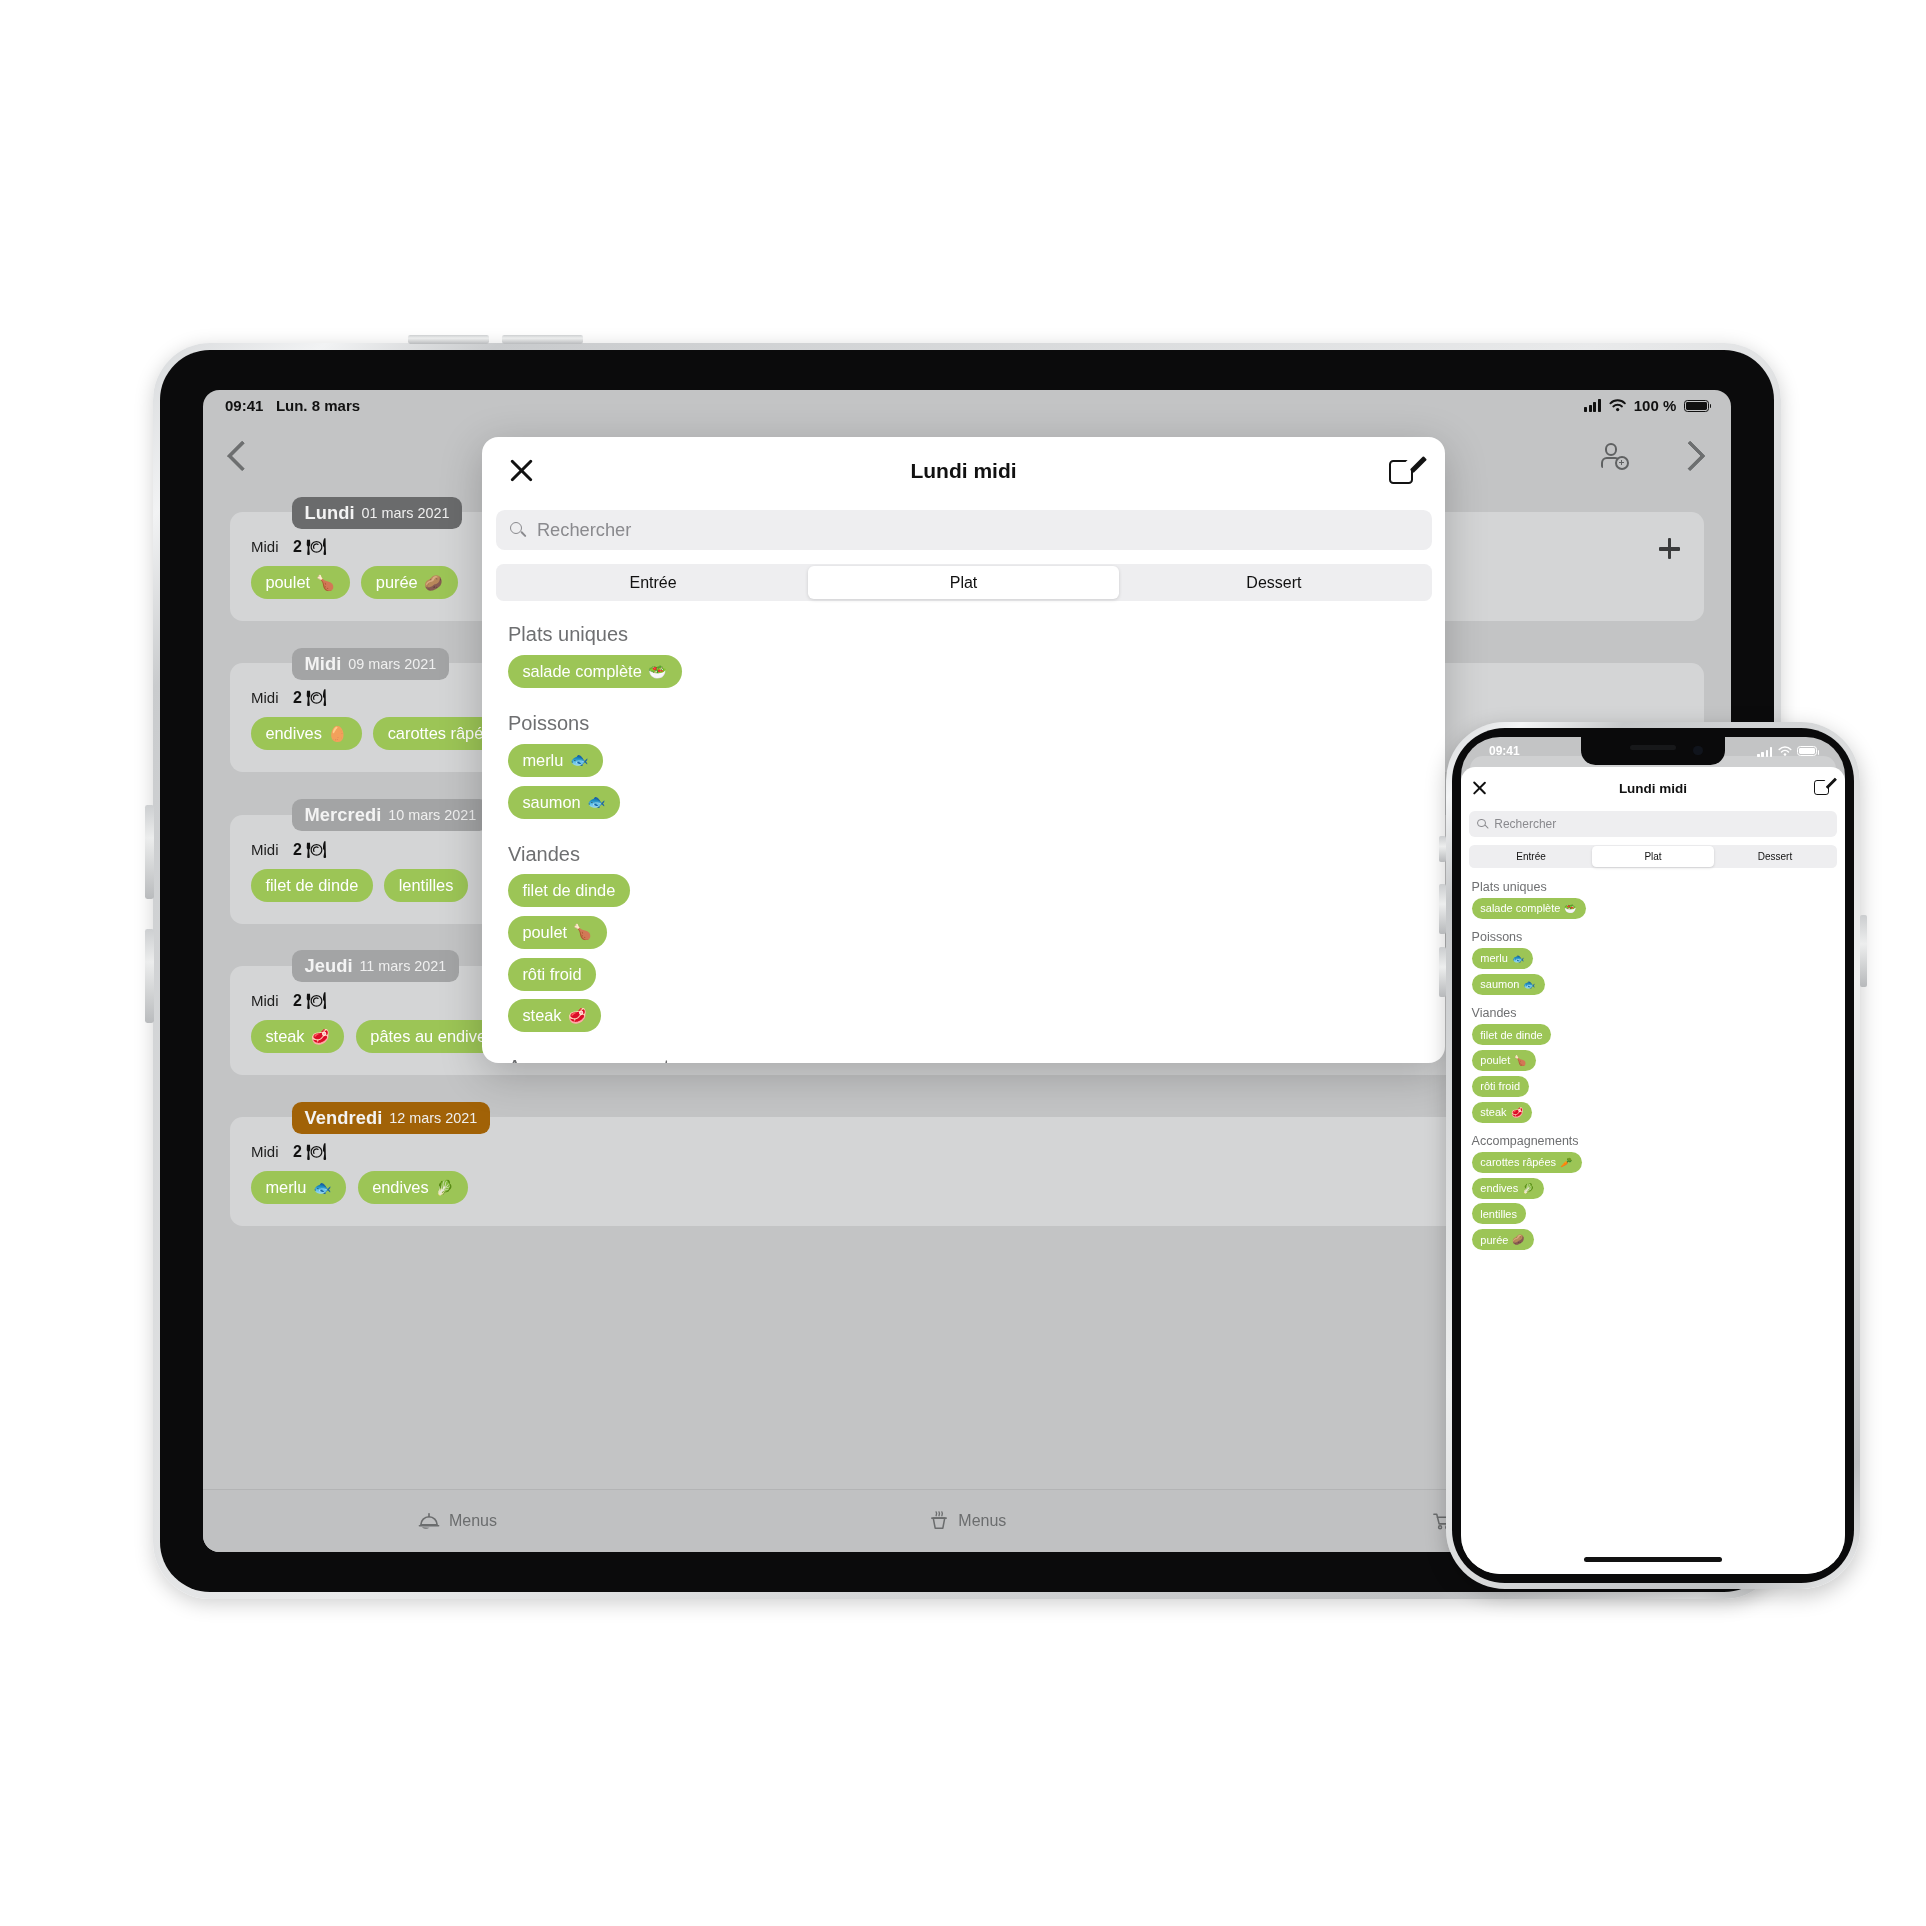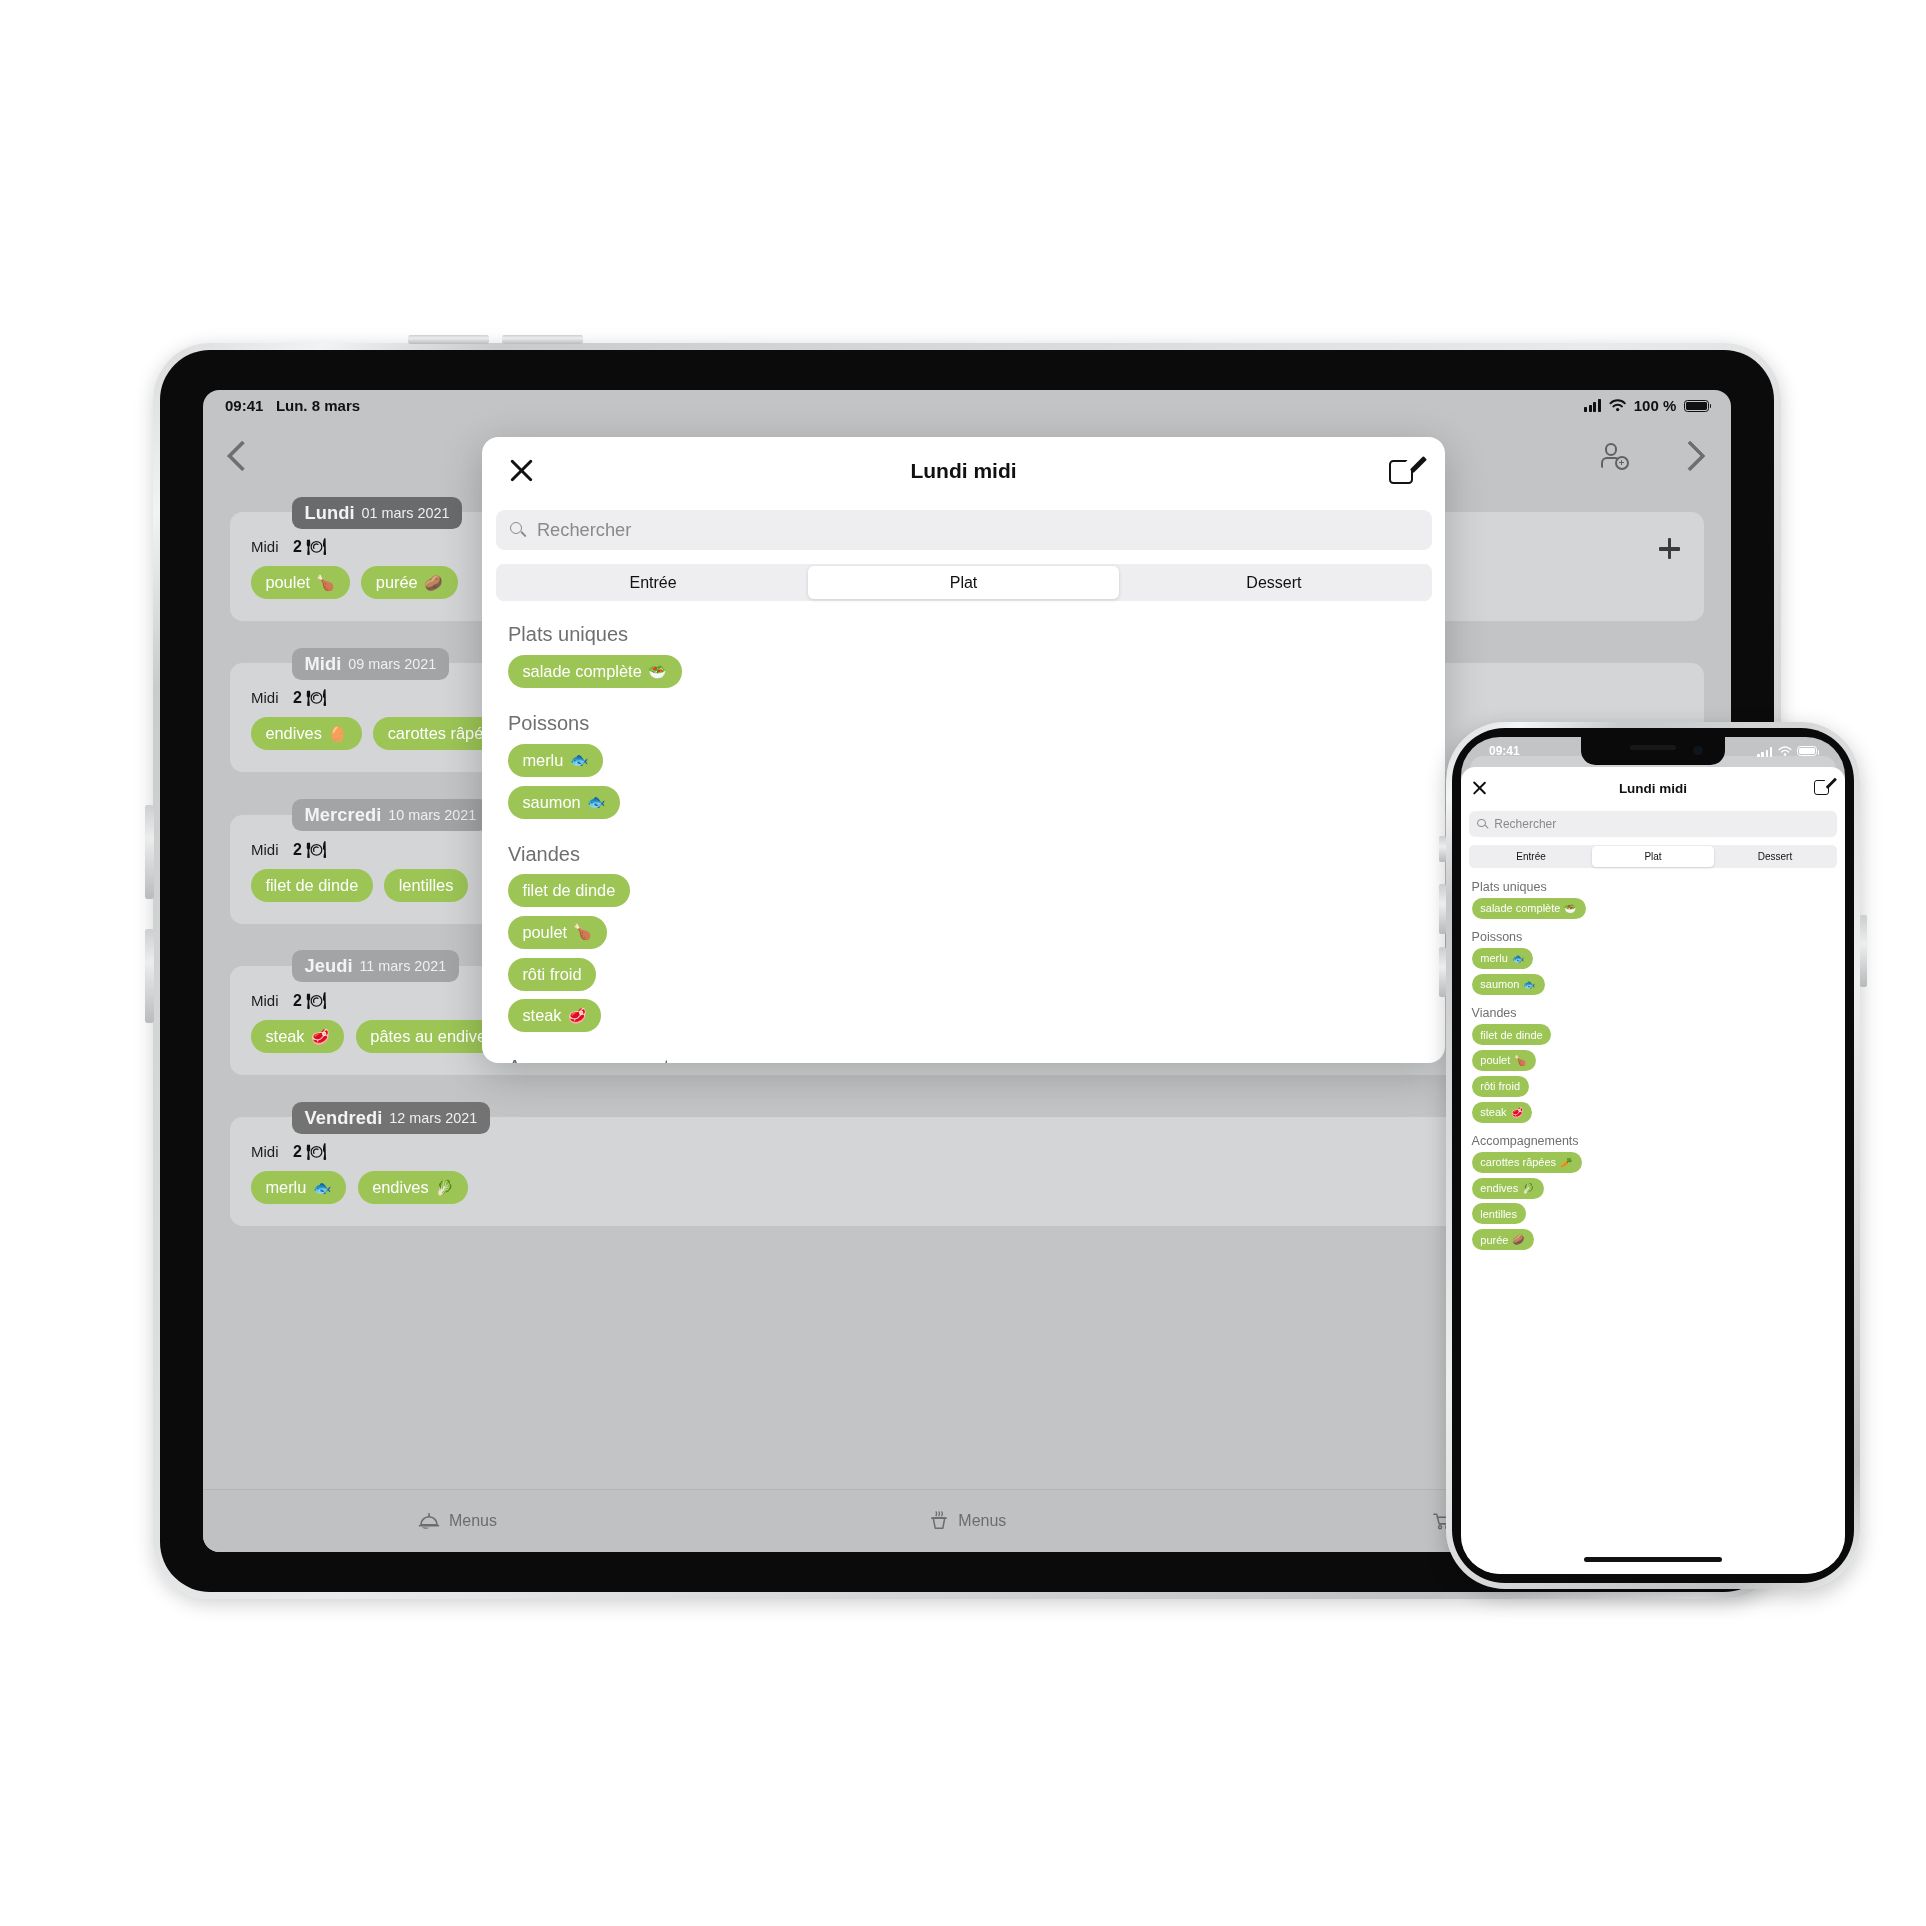--- a/index.html
+++ b/index.html
@@ -311,21 +311,21 @@
             <span class="chip">
               <span>merlu</span>
               <span class="emj">🐟</span>
             </span>
             <span class="chip">
               <span>endives</span>
               <span class="emj">🥬</span>
             </span>
           </div>
         </div>
-        <div class="daypill" style="left:89px;top:608px;background:#737373">
+        <div class="daypill" style="left:89px;top:608px;background:#a16207">
           <span class="dname">Vendredi</span>
           <span class="ddate">12 mars 2021</span>
         </div>
       </div>
 
       <div class="ip-tabbar">
         <div class="ip-tab">
           <span class="ico">
             <svg width="22" height="22" viewBox="0 0 46 46">
               <path d="M6 31 A17 17 0 0 1 40 31 Z" fill="none" stroke="#6b6d6e" stroke-width="3.4"></path>

